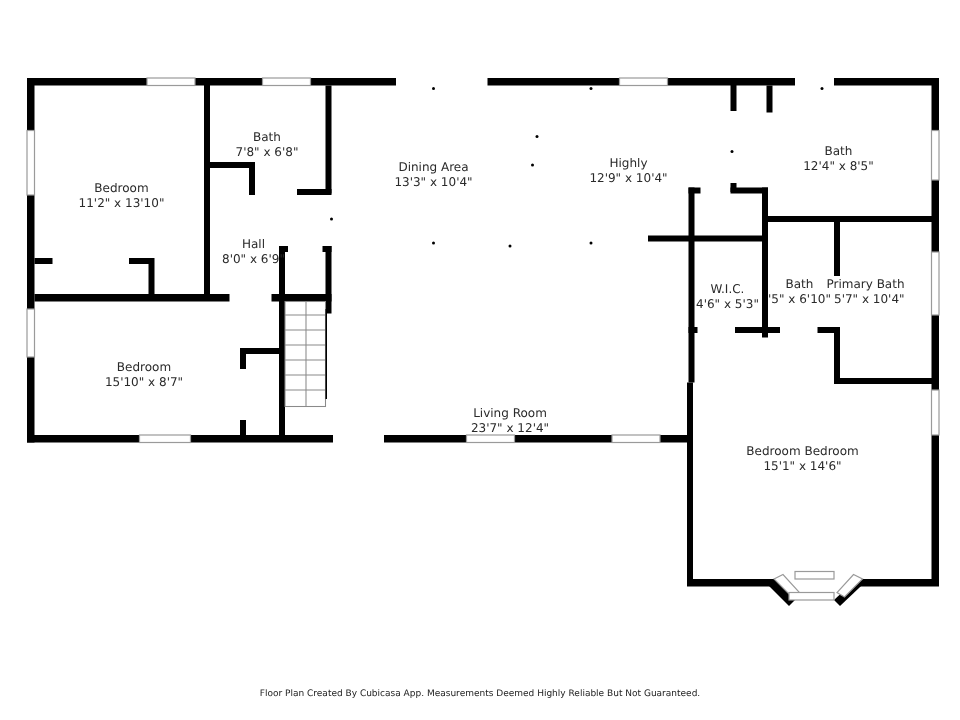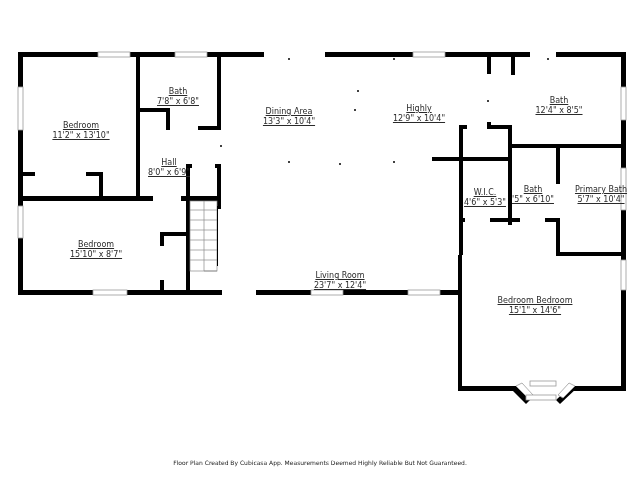--- a/index.html
+++ b/index.html
@@ -2,21 +2,21 @@
 <html><head>
   <meta charset="utf-8">
   <style>
     html, body { margin: 0; padding: 0; background: #ffffff; }
     body { width: 640px; height: 480px; position: relative; overflow: hidden; font-family: "DejaVu Sans", sans-serif; }
     #plan { position: absolute; left: 0; top: 0; width: 640px; height: 480px; }
     .wall { fill: #000000; }
     .win { fill: #ffffff; stroke: #9a9a9a; stroke-width: 0.8; }
     .stair { fill: none; stroke: #8a8a8a; stroke-width: 0.7; }
     .dot { fill: #000; }
-    .room-label { position: absolute; text-align: center; font-size: 8px; line-height: 10px; color: #2a2a2a; white-space: nowrap; transform: translateX(-50%); text-decoration: underline; }
+    .room-label { position: absolute; text-align: center; font-size: 8px; line-height: 10px; color: #2a2a2a; white-space: nowrap; transform: translateX(-50%); }
     .room-label .name, .room-label .dims { display: block; }
     #footer { position: absolute; left: 0; width: 640px; top: 459px; text-align: center; font-size: 6px; color: #222; }
   </style>
 </head>
 <body>
 
 <svg id="plan" viewBox="0 0 640 480" xmlns="http://www.w3.org/2000/svg">
   <g>
 
     <rect class="wall" x="18" y="52" width="80" height="5"></rect>
@@ -157,21 +157,21 @@
   <span class="dims">12'4" x 8'5"</span>
 </div>
 <div class="room-label" style="left:485px; top:188px;">
   <span class="name">W.I.C.</span>
   <span class="dims">4'6" x 5'3"</span>
 </div>
 <div class="room-label" style="left:533px; top:185px;">
   <span class="name">Bath</span>
   <span class="dims">'5" x 6'10"</span>
 </div>
-<div class="room-label" style="left:601px; top:185px;">
+<div class="room-label" style="left:577px; top:185px;text-align:right;">
   <span class="name">Primary Bath</span>
   <span class="dims">5'7" x 10'4"</span>
 </div>
 <div class="room-label" style="left:96px; top:240px;">
   <span class="name">Bedroom</span>
   <span class="dims">15'10" x 8'7"</span>
 </div>
 <div class="room-label" style="left:340px; top:223px;margin-top:48px;">
   <span class="name">Living Room</span>
   <span class="dims">23'7" x 12'4"</span>

